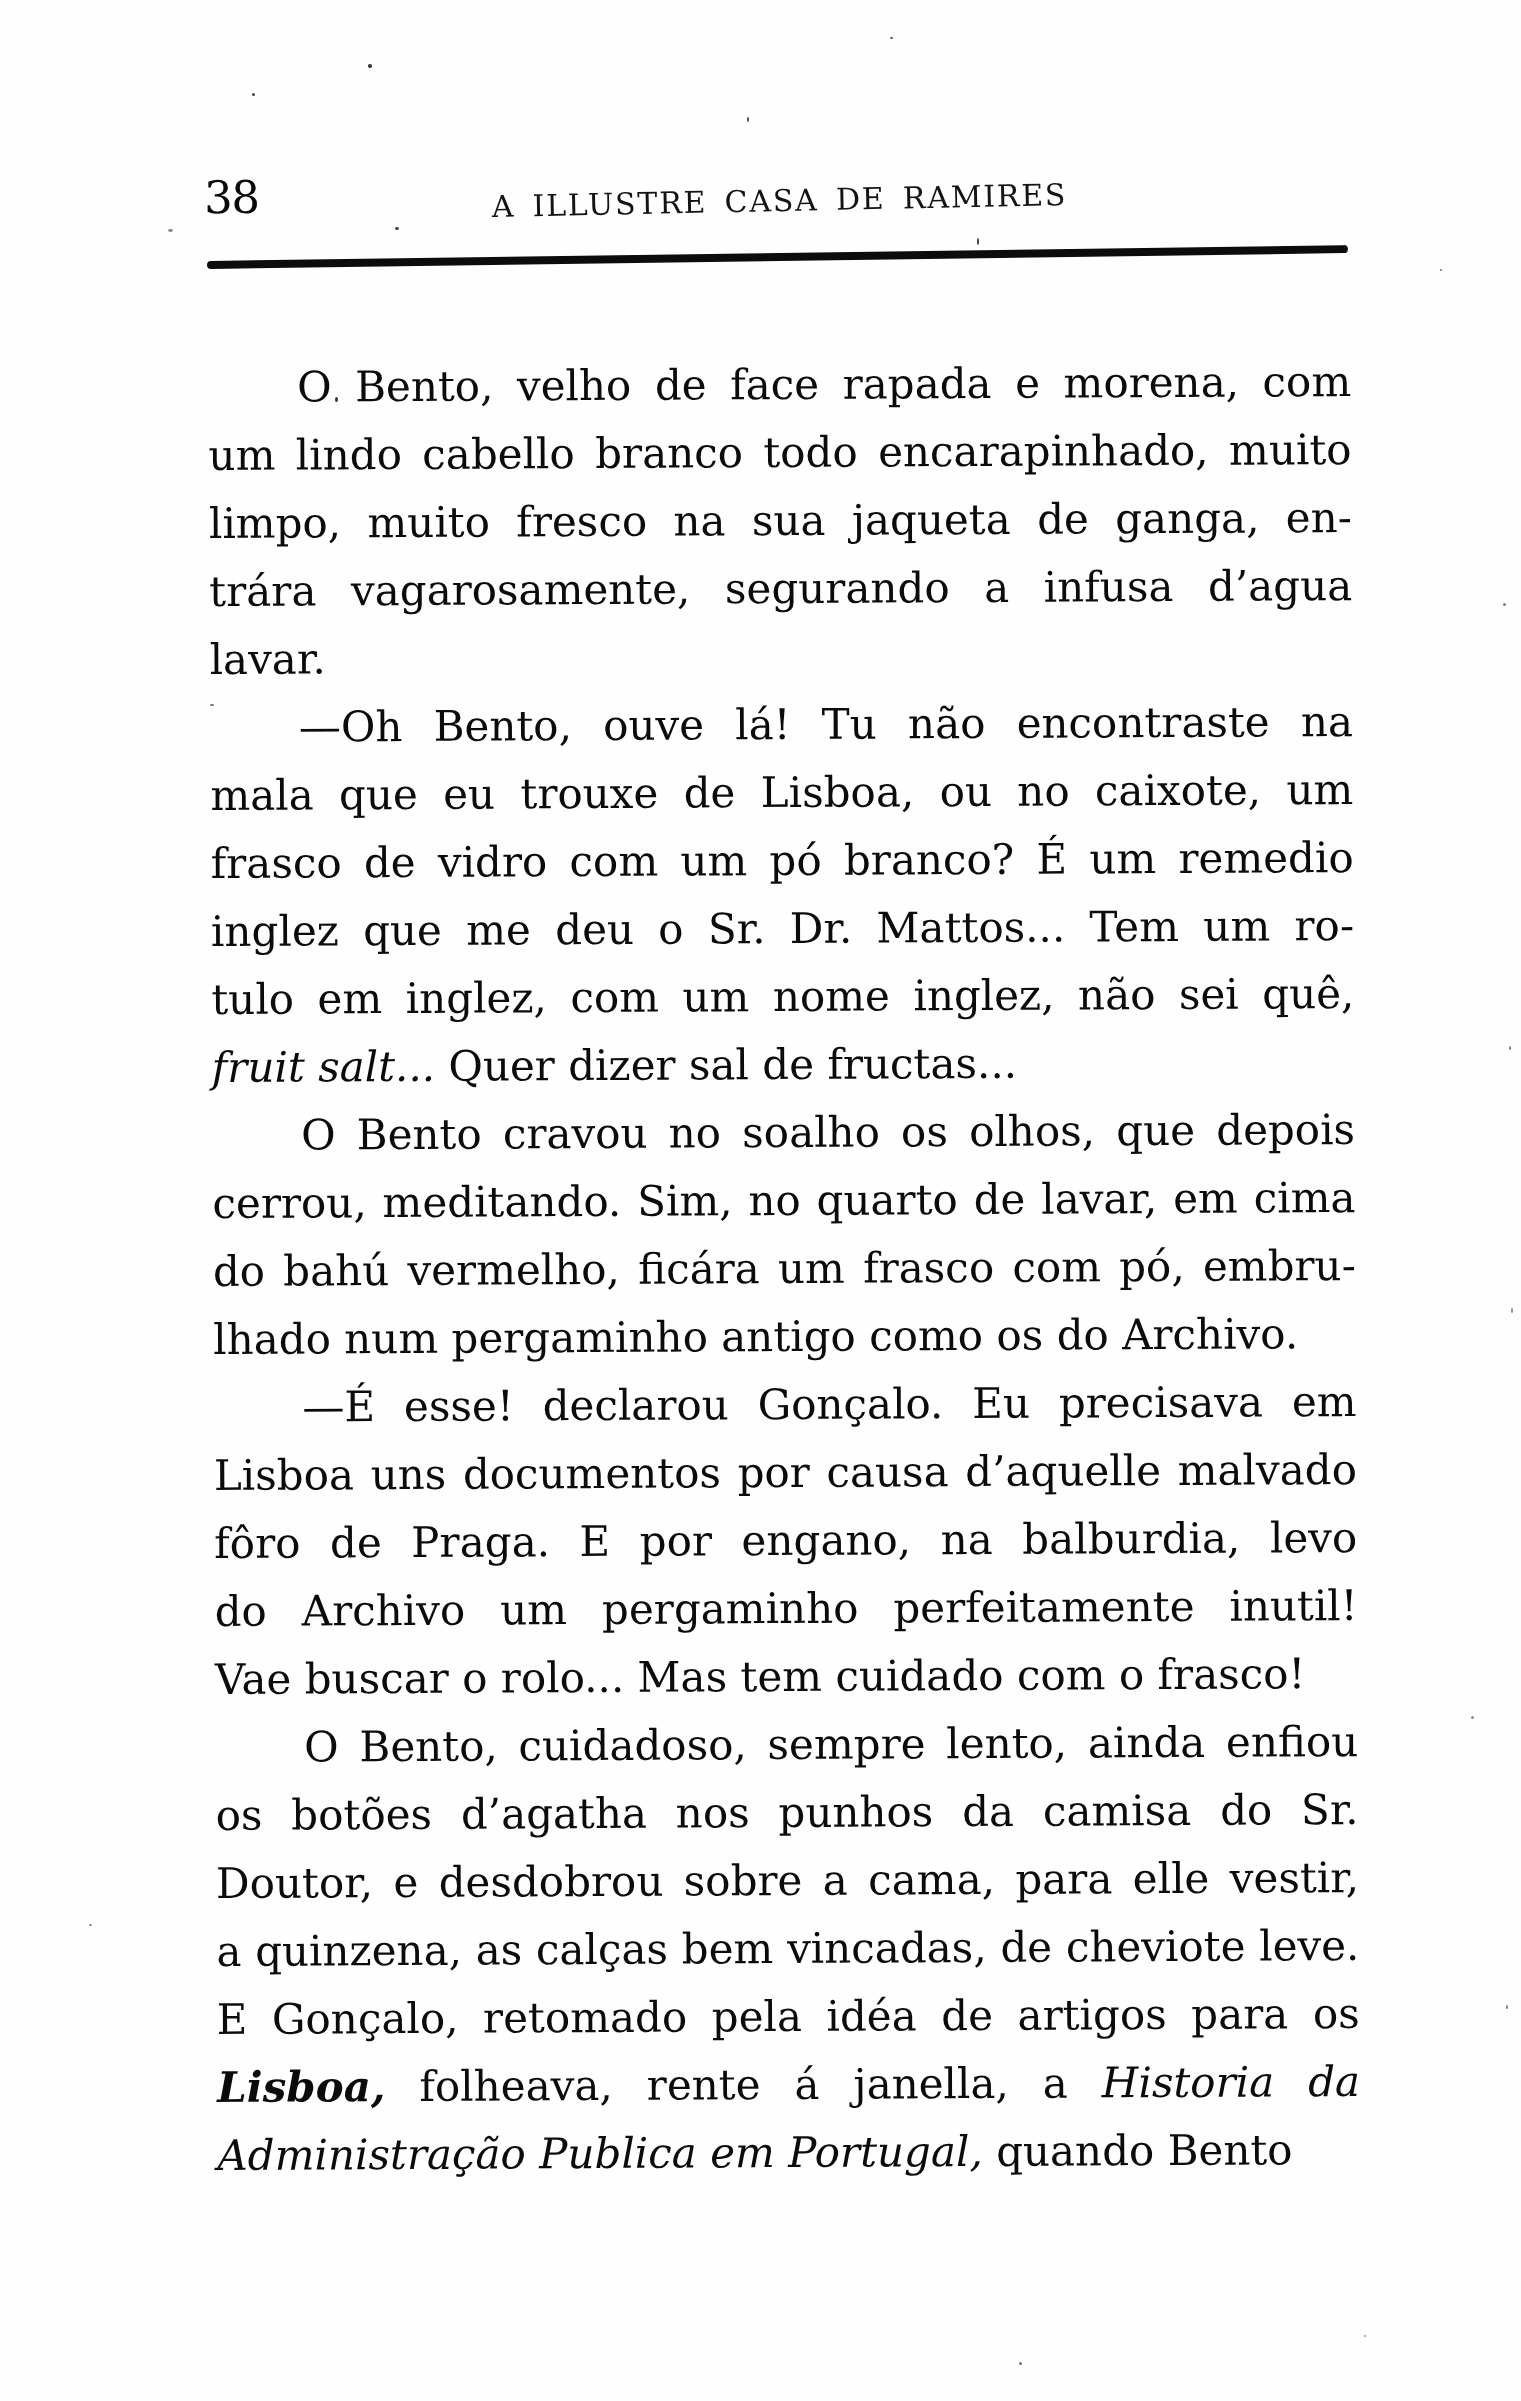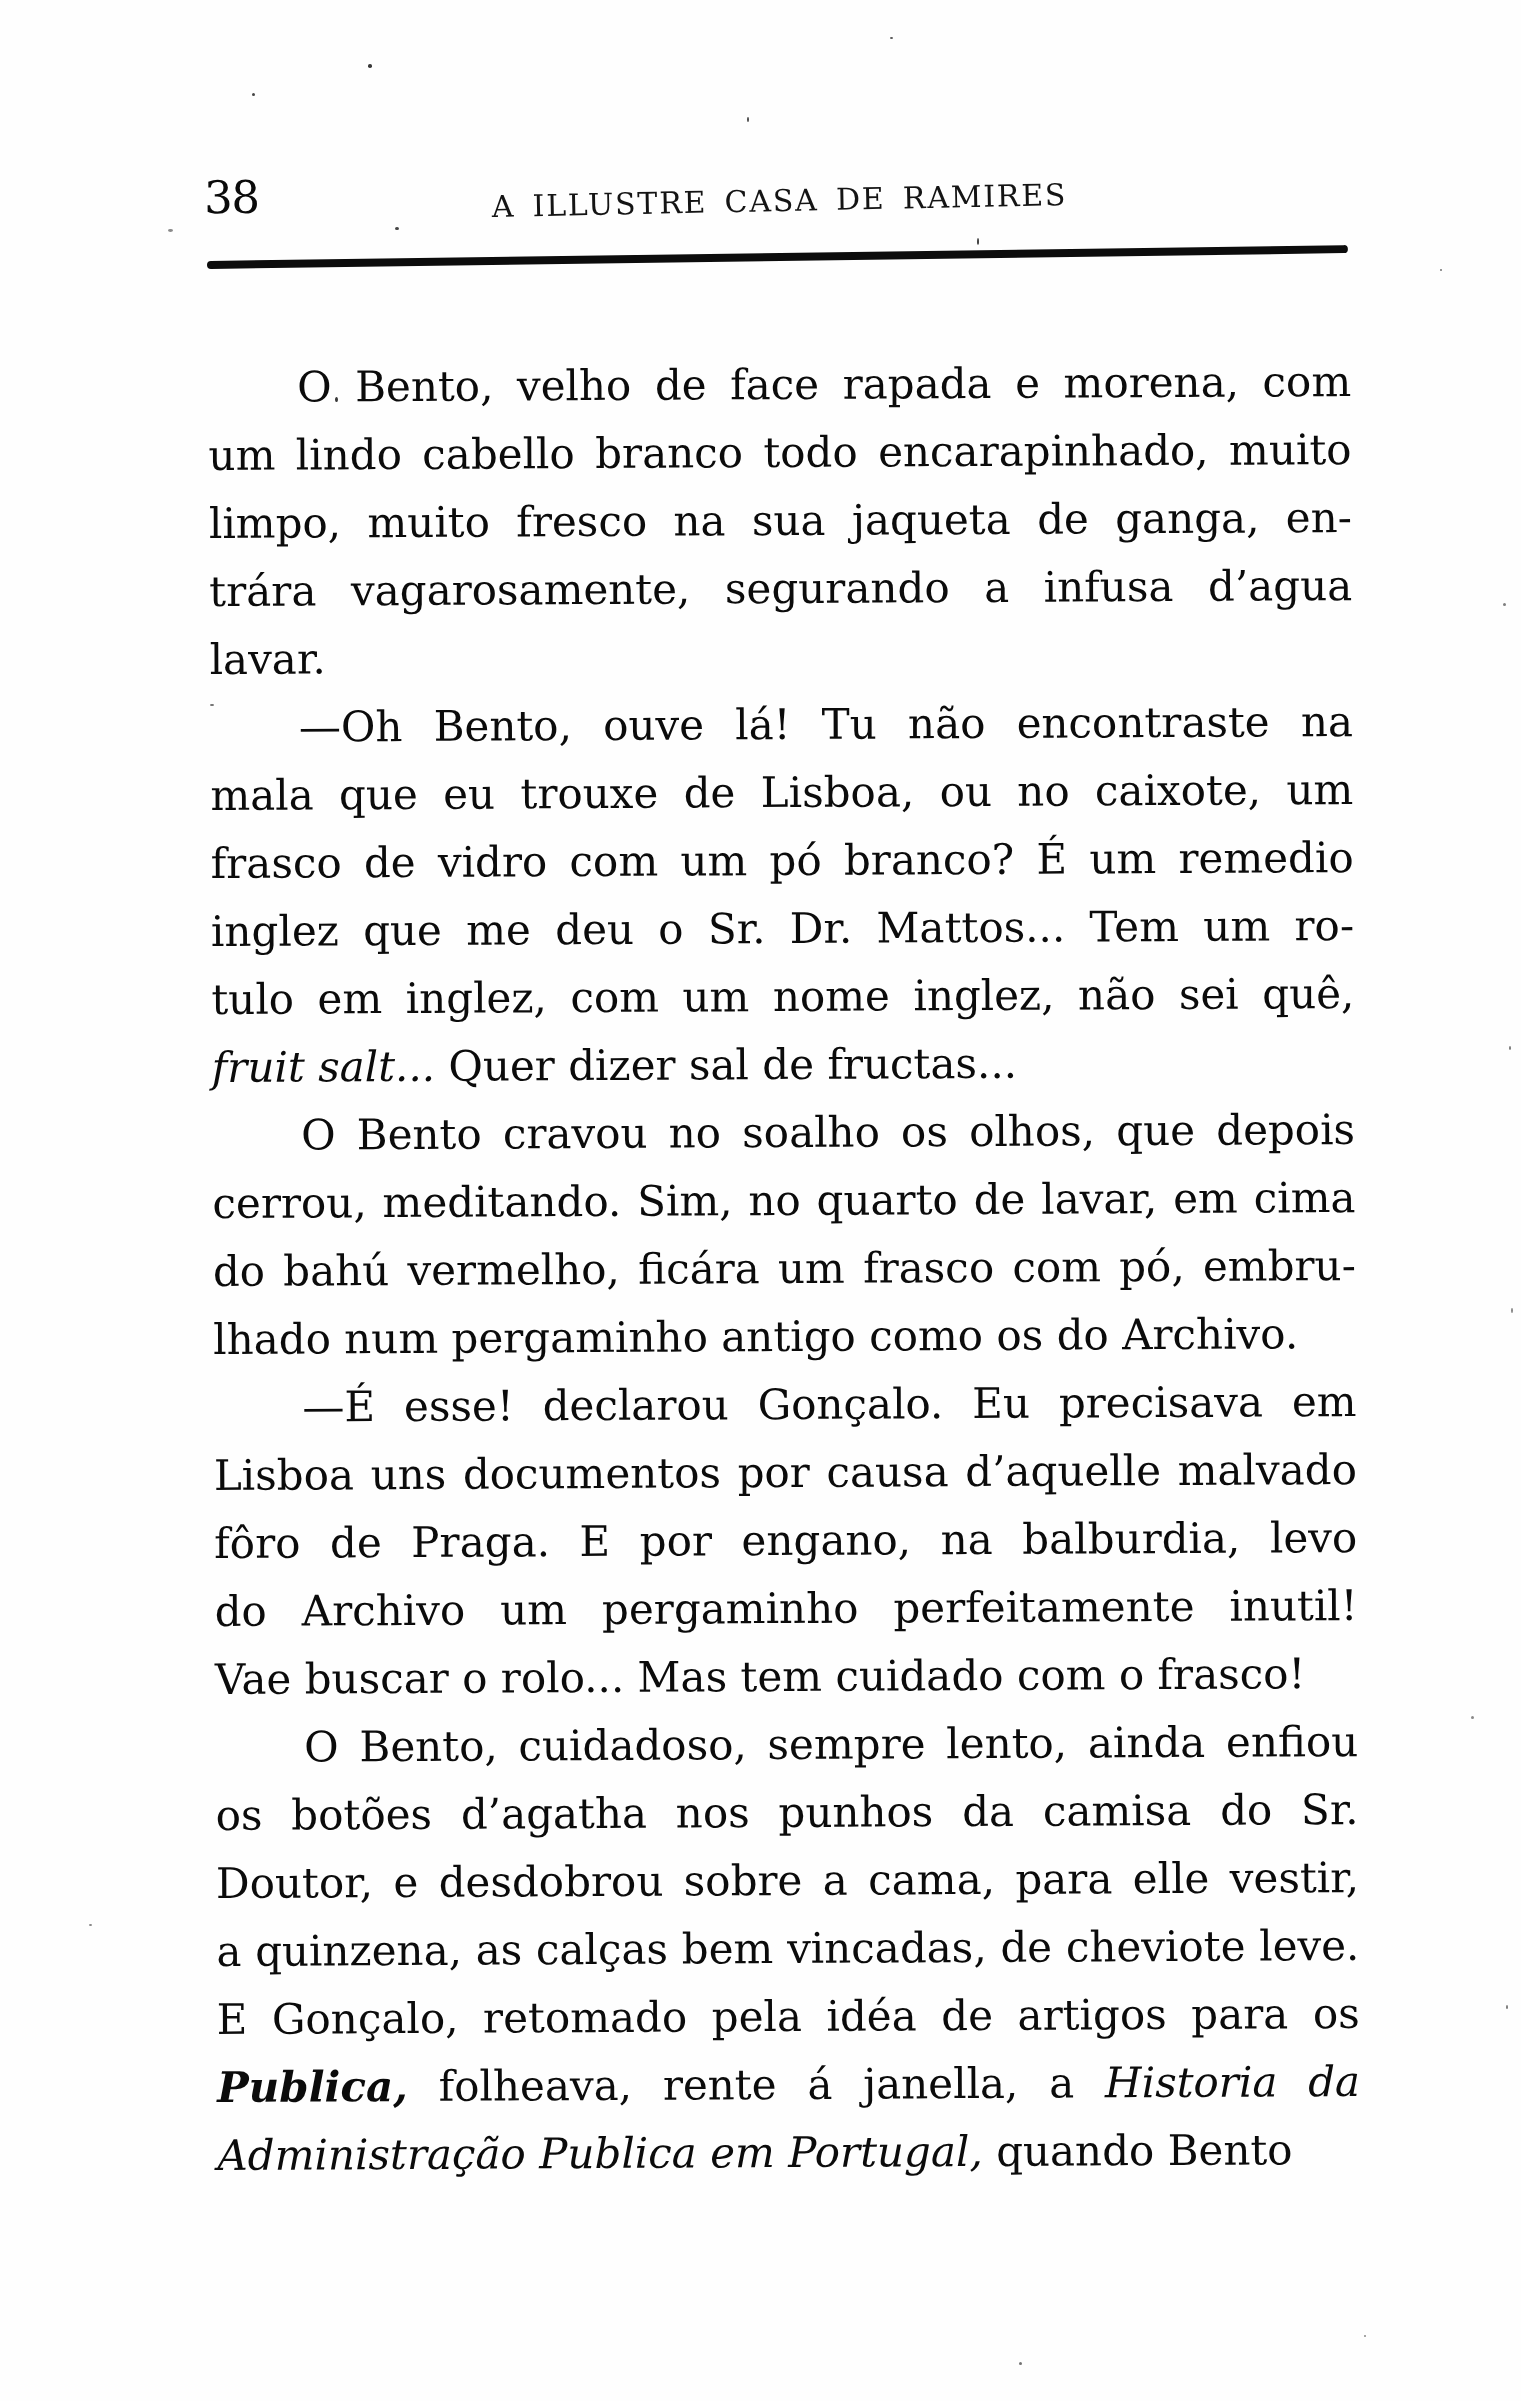--- a/index.html
+++ b/index.html
@@ -118,21 +118,21 @@
       <div class="line indent"><span>—É esse! declarou Gonçalo. Eu precisava em</span></div>
       <div class="line"><span>Lisboa uns documentos por causa d’aquelle malvado</span></div>
       <div class="line"><span>fôro de Praga. E por engano, na balburdia, levo</span></div>
       <div class="line"><span>do Archivo um pergaminho perfeitamente inutil!</span></div>
       <div class="line last"><span>Vae buscar o rolo... Mas tem cuidado com o frasco!</span></div>
       <div class="line indent"><span>O Bento, cuidadoso, sempre lento, ainda enfiou</span></div>
       <div class="line"><span>os botões d’agatha nos punhos da camisa do Sr.</span></div>
       <div class="line"><span>Doutor, e desdobrou sobre a cama, para elle vestir,</span></div>
       <div class="line"><span>a quinzena, as calças bem vincadas, de cheviote leve.</span></div>
       <div class="line"><span>E Gonçalo, retomado pela idéa de artigos para os</span></div>
-      <div class="line"><span class="italic bold">Publica,</span><span> folheava, rente á janella, a </span><span class="italic">Historia da</span></div>
+      <div class="line"><span class="italic bold">Lisboa,</span><span> folheava, rente á janella, a </span><span class="italic">Historia da</span></div>
       <div class="line last"><span class="italic">Administração Publica em Portugal,</span><span> quando Bento</span></div>
     </div>
 
 <div class="speck" style="left: 368px; top: 64px; width: 3.6px; height: 3.6px; opacity: 0.85;"></div>
     <div class="speck" style="left: 252px; top: 93px; width: 3px; height: 3px; opacity: 0.8;"></div>
     <div class="speck" style="left: 747px; top: 117px; width: 2.4px; height: 4.8px; opacity: 0.75;"></div>
     <div class="speck" style="left: 890px; top: 37px; width: 3px; height: 2.4px; opacity: 0.7;"></div>
     <div class="speck" style="left: 395px; top: 227px; width: 3.6px; height: 3px; opacity: 0.8;"></div>
     <div class="speck" style="left: 977px; top: 238px; width: 2.4px; height: 6.5px; opacity: 0.8;"></div>
     <div class="speck" style="left: 168px; top: 229px; width: 5.4px; height: 3px; opacity: 0.5;"></div>

